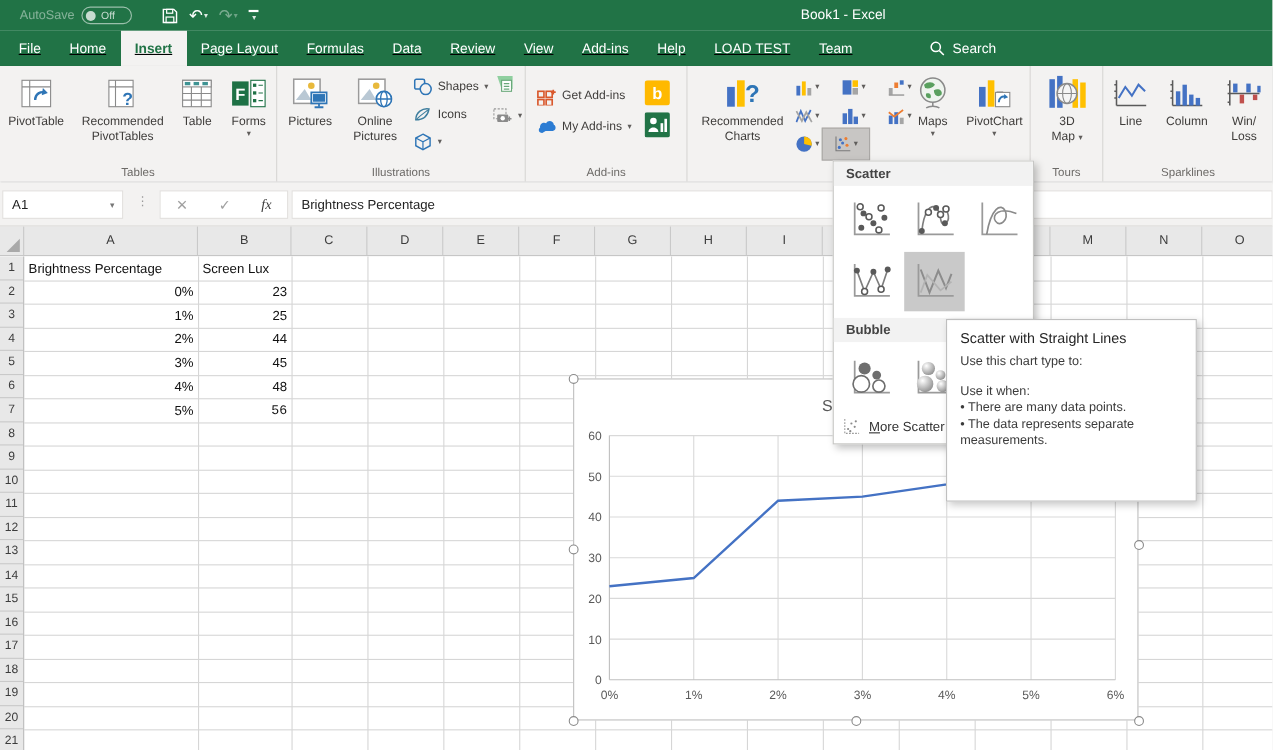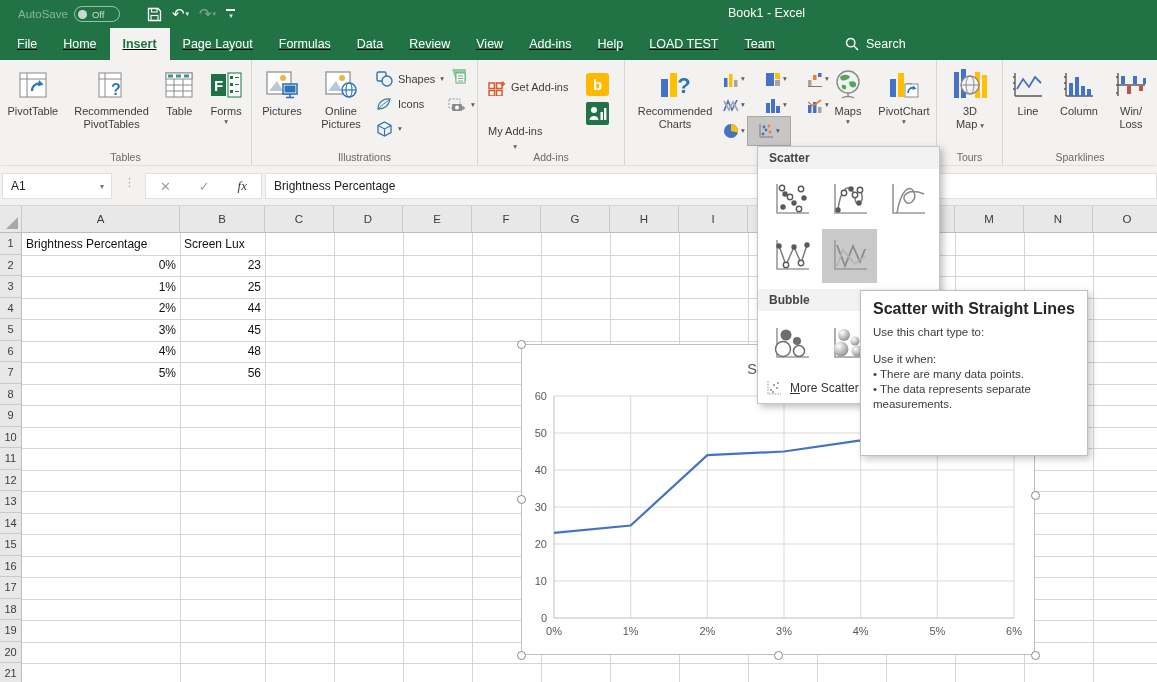--- a/index.html
+++ b/index.html
@@ -68,21 +68,21 @@
   
   #scattermenu{left:757px;top:146px;width:183px;height:258px;background:#fff;border:1px solid #c6c6c4;box-sizing:border-box;box-shadow:3px 3px 7px rgba(0,0,0,.25);z-index:4;}
   .menu-head{position:absolute;left:0;width:100%;height:22px;background:#f2f2f2;font-size:12px;font-weight:bold;color:#444;line-height:22px;padding-left:11px;box-sizing:border-box;}
   .tile{position:absolute;width:55px;height:54px;display:flex;align-items:center;justify-content:center;}
   .tile.hl{background:#c9c9c9;}
   #more-item{position:absolute;left:0;top:228px;width:100%;height:26px;display:flex;align-items:center;gap:8px;padding-left:8px;box-sizing:border-box;}
   #more-item .m-lbl{font-size:12px;color:#333;}
   .u{text-decoration:underline;}
   
   #tooltip{left:860px;top:290px;width:228px;height:166px;background:#fff;border:1px solid #bfbfbf;box-sizing:border-box;box-shadow:3px 3px 7px rgba(0,0,0,.22);z-index:5;padding:9px 12px;}
-  #tooltip .tt-title{font-size:16px;font-weight:bold;color:#262626;margin-bottom:7px;}
+  #tooltip .tt-title{font-size:13px;font-weight:normal;color:#262626;margin-bottom:7px;}
   .tt-line{font-size:11.5px;color:#3b3b3b;line-height:15px;}
   .tt-gap{height:12px;}
 </style>
 </head>
 <body>
 
 <div id="stage">
 
   <div id="titlebar" class="abs">
     <div id="autosave">
@@ -287,21 +287,21 @@
         <svg width="18" height="18" viewBox="0 0 18 18">
             <rect x="1" y="5" width="5.5" height="5.5" fill="none" stroke="#d9582c" stroke-width="1.5"></rect>
             <rect x="8.5" y="5" width="5.5" height="5.5" fill="none" stroke="#d9582c" stroke-width="1.5"></rect>
             <rect x="1" y="12.5" width="5.5" height="5.5" fill="none" stroke="#d9582c" stroke-width="1.5"></rect>
             <rect x="8.5" y="12.5" width="5.5" height="5.5" fill="none" stroke="#d9582c" stroke-width="1.5"></rect>
             <line x1="15" y1="3.5" x2="15" y2="8" stroke="#d9582c" stroke-width="1.5"></line>
             <line x1="12.8" y1="5.8" x2="17.2" y2="5.8" stroke="#d9582c" stroke-width="1.5"></line>
           </svg>
         <span class="lbl">Get Add-ins</span>
       </div>
-      <div class="srow abs" style="left:10px;top:60px;flex-direction:column;">
+      <div class="srow abs" style="left:10px;top:44px;">
         <svg width="18" height="16" viewBox="0 0 18 16">
             <path d="M5 14 C1.5 14 1 10.5 3 9 C2.5 5.5 6 3.5 8.5 5 C10 2 15 2.5 15.5 6.5 C18 7.5 17.5 12 14.5 12 L8 12 Z" fill="#2b7cd3"></path>
           </svg>
         <span class="lbl">My Add-ins</span>
         <span class="caret">▾</span>
       </div>
       <div class="abs" style="left:108px;top:13px;">
         <svg width="23" height="23" viewBox="0 0 23 23">
             <rect x="0" y="0" width="23" height="23" rx="3" fill="#ffb900"></rect>
             <text x="11.5" y="17" font-size="15" font-weight="bold" fill="#fff" font-family="Liberation Sans" text-anchor="middle">b</text>
@@ -595,21 +595,21 @@
         <div class="cell r" style="left: 180px; top: 21.5px; width: 85px; height: 21.5px;">23</div>
         <div class="cell r" style="left: 22px; top: 43px; width: 158px; height: 21.5px;">1%</div>
         <div class="cell r" style="left: 180px; top: 43px; width: 85px; height: 21.5px;">25</div>
         <div class="cell r" style="left: 22px; top: 64.5px; width: 158px; height: 21.5px;">2%</div>
         <div class="cell r" style="left: 180px; top: 64.5px; width: 85px; height: 21.5px;">44</div>
         <div class="cell r" style="left: 22px; top: 86px; width: 158px; height: 21.5px;">3%</div>
         <div class="cell r" style="left: 180px; top: 86px; width: 85px; height: 21.5px;">45</div>
         <div class="cell r" style="left: 22px; top: 107.5px; width: 158px; height: 21.5px;">4%</div>
         <div class="cell r" style="left: 180px; top: 107.5px; width: 85px; height: 21.5px;">48</div>
         <div class="cell r" style="left: 22px; top: 129px; width: 158px; height: 21.5px;">5%</div>
-        <div class="cell r" style="left: 180px; top: 129px; width: 85px; height: 21.5px;">56</div>
+        <div class="cell r" style="left: 180px; top: 129px; width: 85px; height: 21.5px; font-family: Liberation Mono, monospace;">56</div>
       </div>
   </div>
 
   <div id="chartbox" class="abs">
     <svg id="chart-svg" width="512" height="309" viewBox="0 0 512 309">
         <text x="25" y="277" text-anchor="end" class="ax">0</text>
         <line x1="32" y1="236" x2="492" y2="236" stroke="#d9d9d9"></line>
         <text x="25" y="240" text-anchor="end" class="ax">10</text>
         <line x1="32" y1="199" x2="492" y2="199" stroke="#d9d9d9"></line>
         <text x="25" y="203" text-anchor="end" class="ax">20</text>

